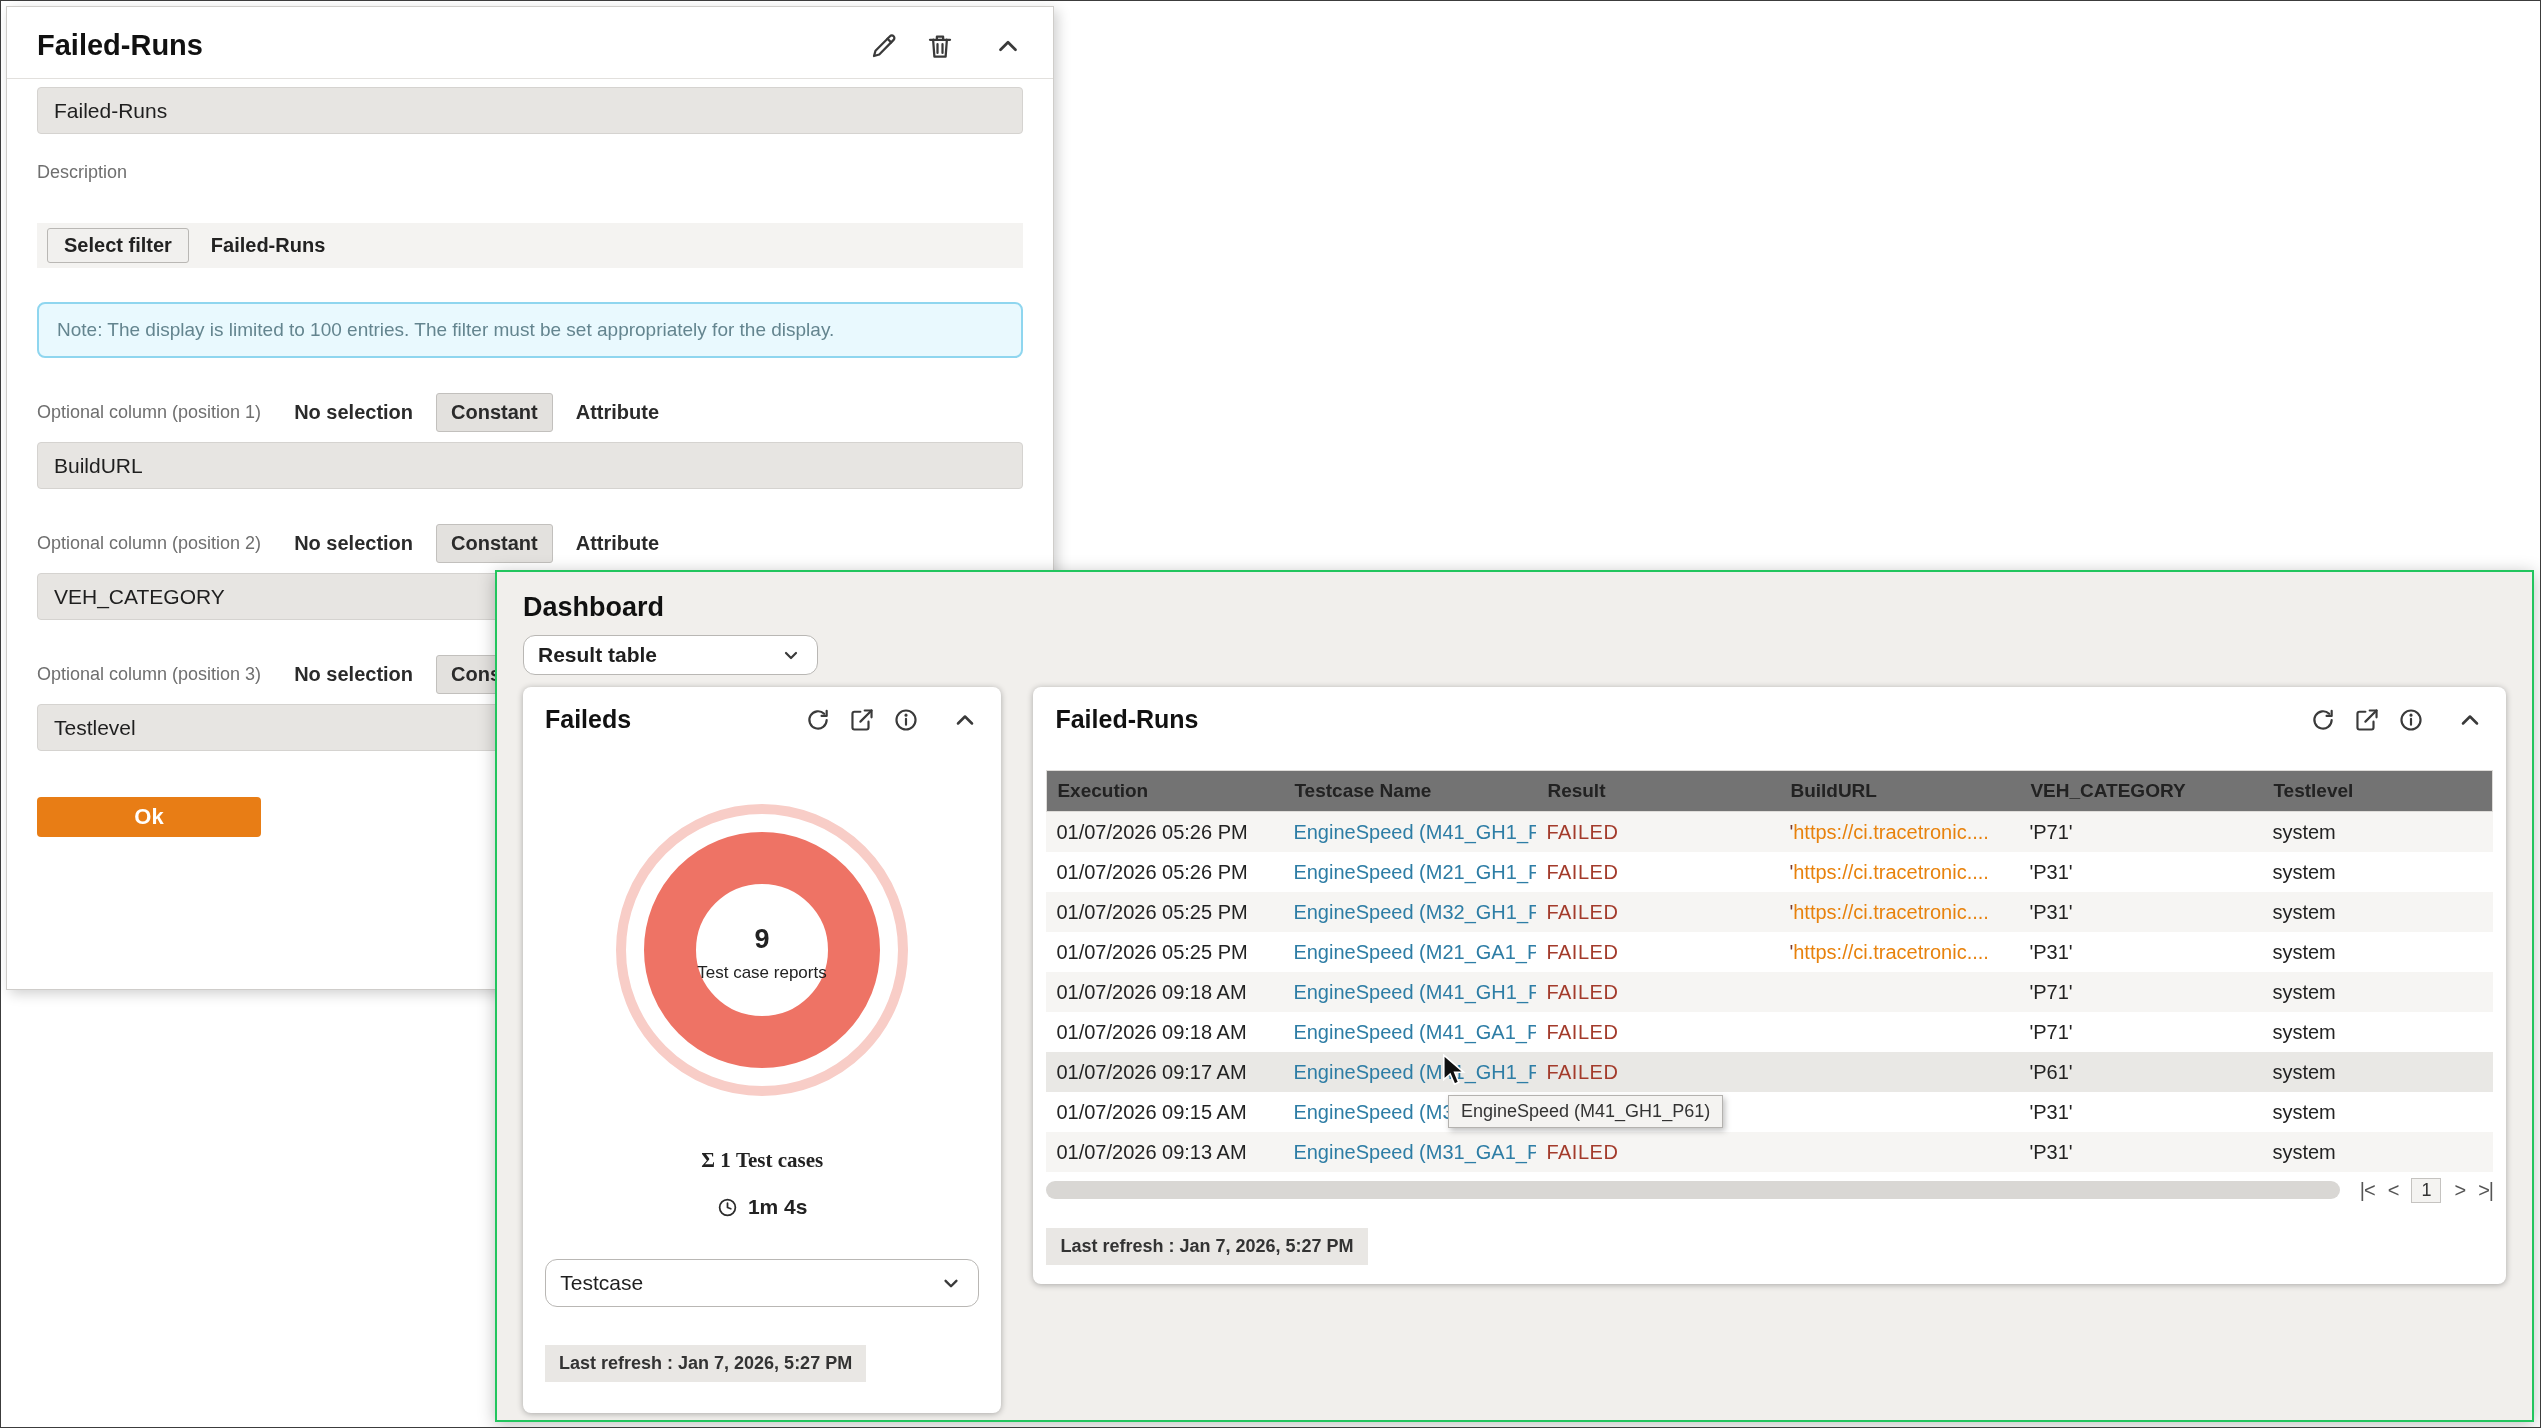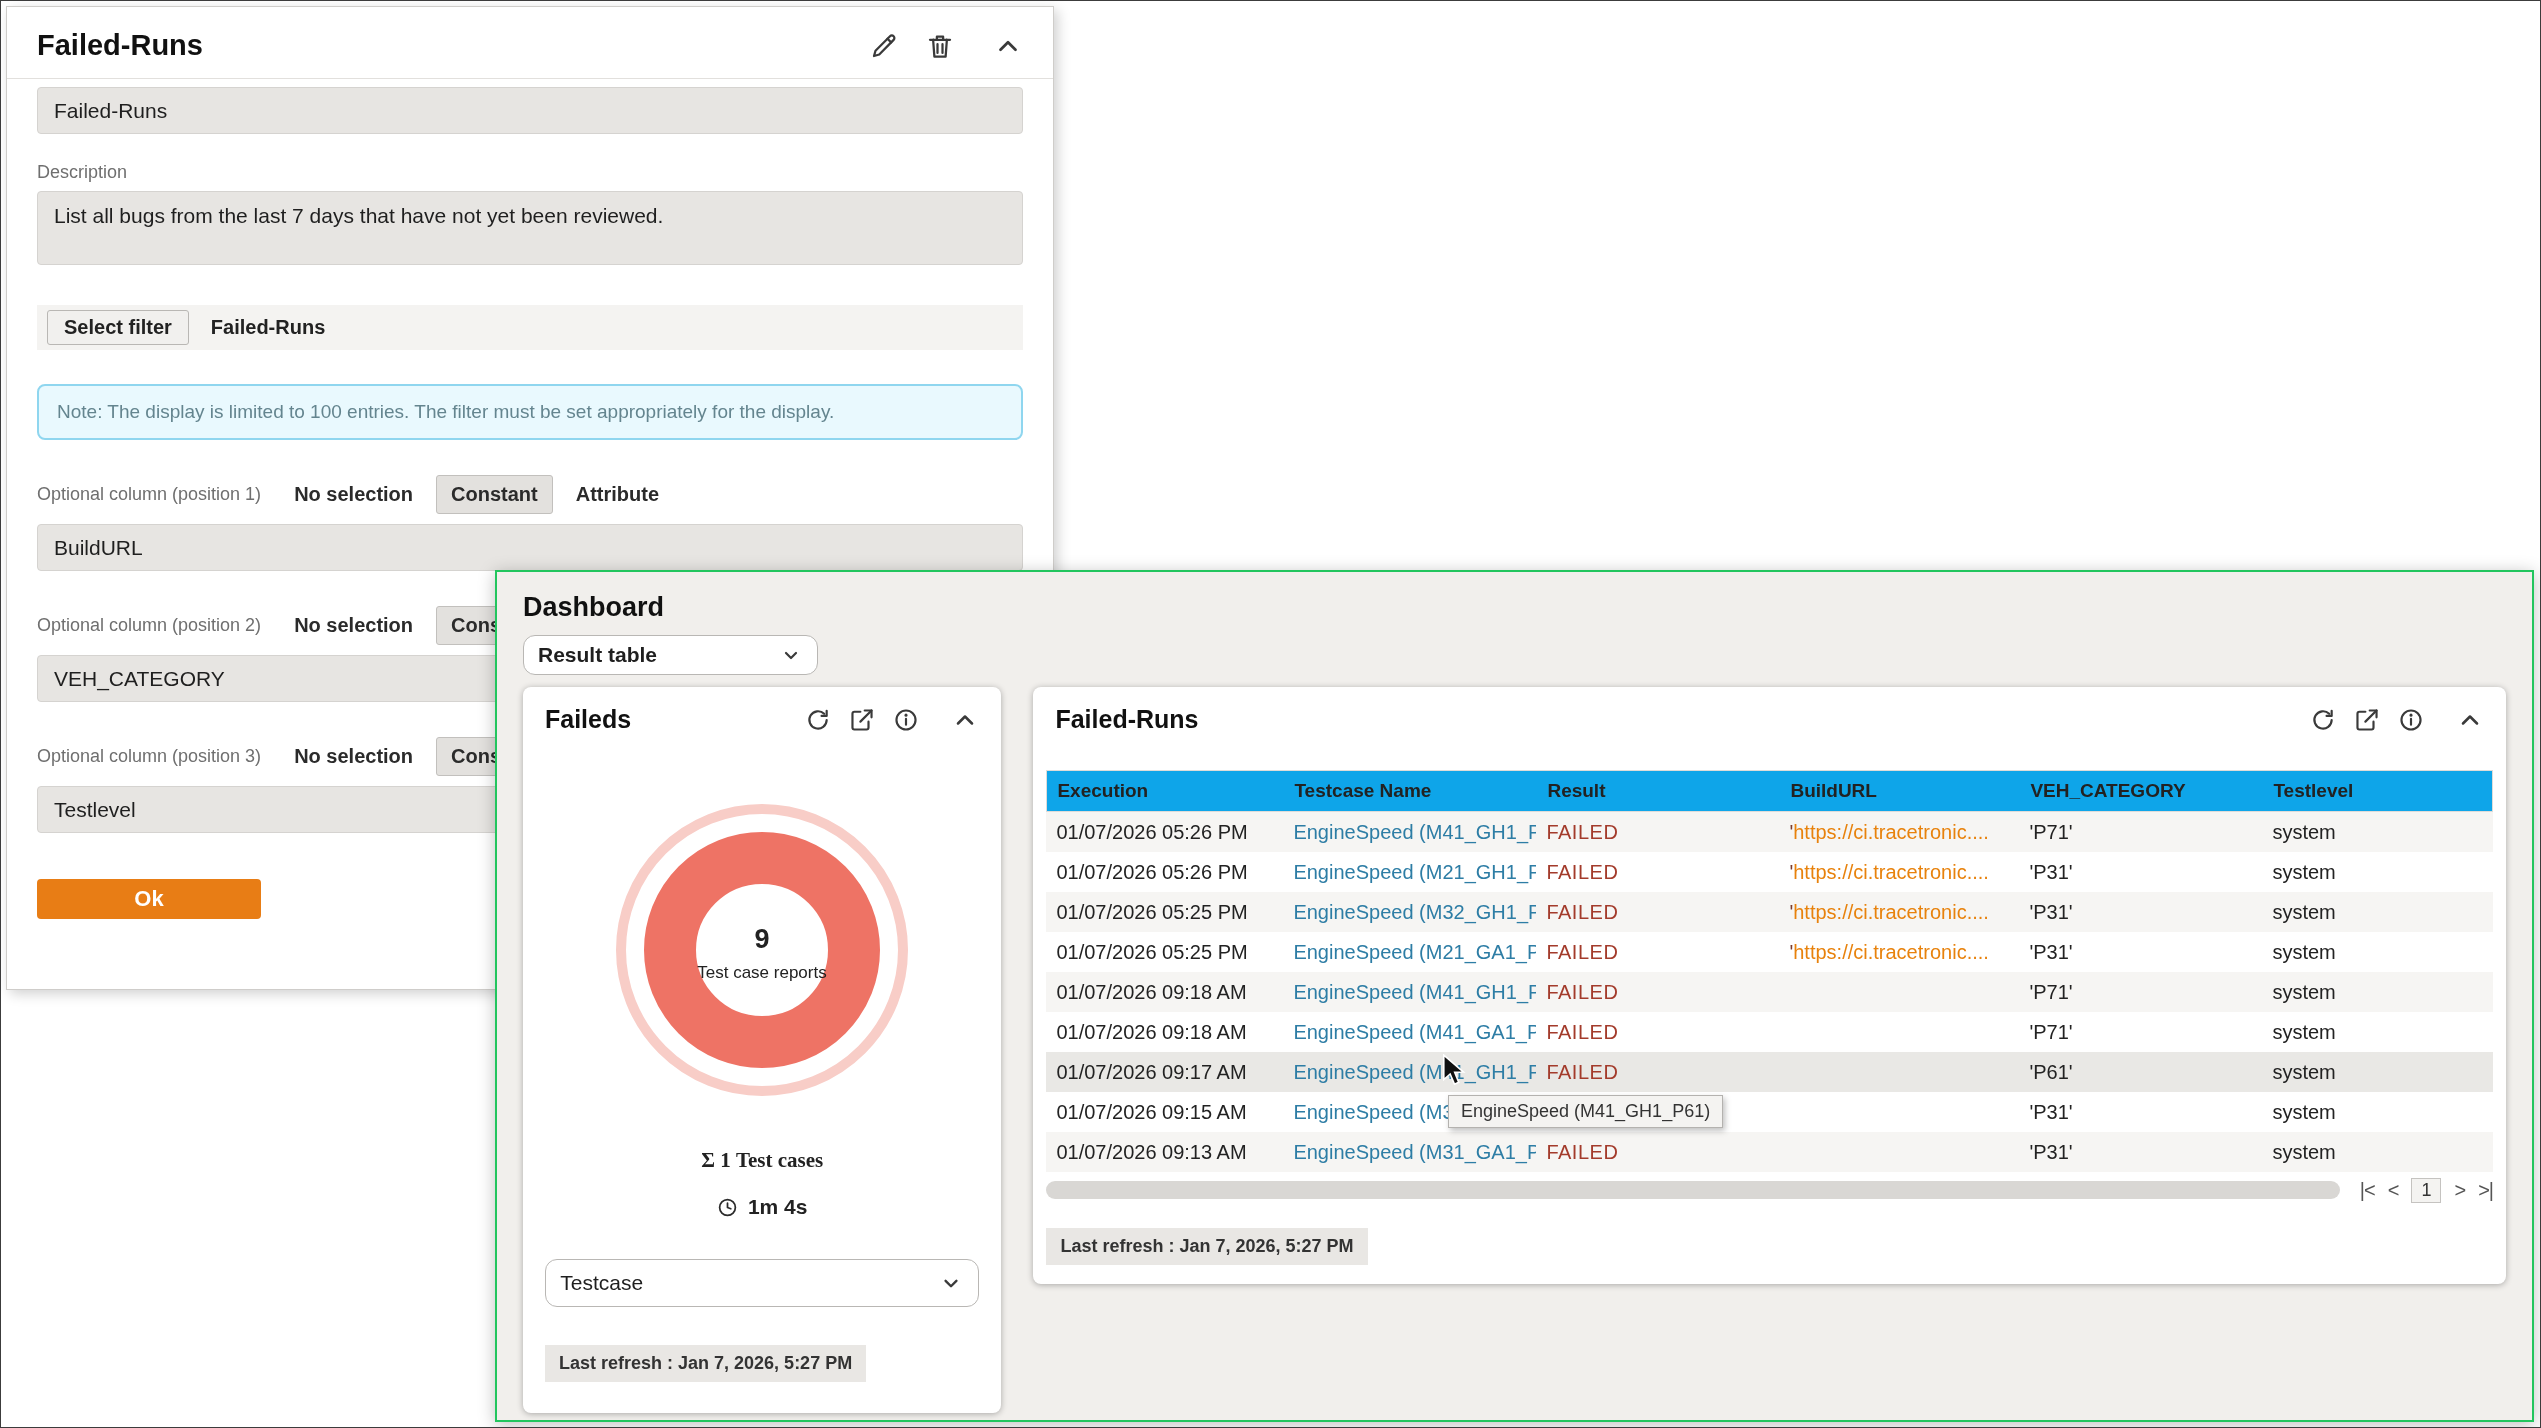--- a/index.html
+++ b/index.html
@@ -99,21 +99,21 @@
   .stat-select { width:434px; height:48px; margin:40px auto 0; font-size:21px; }
   .chip {
     display:inline-block; background:#e9e7e4; padding:8px 14px;
     font-size:18px; font-weight:600; color:#333;
   }
   .faileds-card .chip { margin:38px 0 0 22px; }
 
   .results-card { width:1496px; height:597px; }
   .tgrid { display:grid; grid-template-columns:237px 253px 243px 240px 243px 1fr; }
   .thead {
-    margin:26px 13px 0; background:#0ea5e9; border:1px solid #dedcd9;
+    margin:26px 13px 0; background:#737373; border:1px solid #dedcd9;
     height:42px; align-items:center;
   }
   .hcell { font-size:19px; font-weight:700; color:#222; padding-left:10px; white-space:nowrap; overflow:hidden; }
   .tbody { margin:0 13px; }
   .trow { height:40px; align-items:center; background:#fff; cursor:pointer; }
   .trow.alt { background:#f6f5f3; }
   .trow.hovered { background:#e9e8e5; }
   .cell { font-size:20px; color:#222; padding-left:10px; white-space:nowrap; overflow:hidden; }
   .tc-link { color:#2d7da5; border-bottom:1px dashed #2d7da5; padding-bottom:1px; cursor:pointer; }
   .c-result { color:#a33b2b; letter-spacing:.5px; }
@@ -163,21 +163,20 @@
               <polyline points="6 15 12 9 18 15"></polyline>
             </svg>
         </span>
       </div>
     </header>
 
     <div class="cfg-body">
       <input class="text-field" value="Failed-Runs" style="">
 
       <label class="fld-label desc">Description</label>
-      <textarea class="text-field" style="">List all bugs from the last 7 days that have not yet been reviewed.</textarea>
 
       <div class="filter-bar">
         <button class="select-filter-btn">Select filter</button>
         <span class="filter-name">Failed-Runs</span>
       </div>
 
       <div class="note-box">Note: The display is limited to 100 entries. The filter must be set appropriately for the display.</div>
 
       <div class="opt-row">
         <span class="opt-label">Optional column (position 1)</span>

